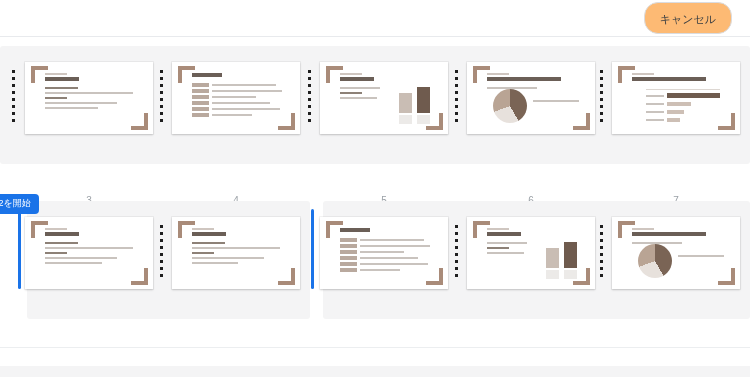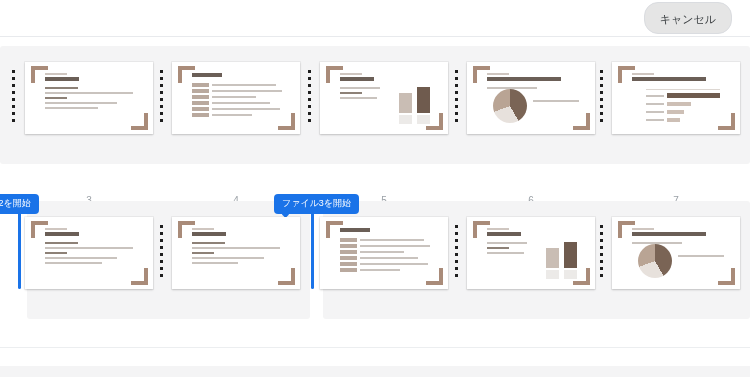--- a/index.html
+++ b/index.html
@@ -20,21 +20,21 @@
     border-bottom: 1px solid #e8eaed;
   }
   .btn {
     font-size: 11px; line-height: 1;
     border-radius: 14px;
     cursor: pointer;
     white-space: nowrap;
     font-family: "Liberation Sans", "DejaVu Sans", sans-serif;
   }
   .btn-cancel {
-    background: #e5e5e5;
+    background: #fdba74;
     color: #3c4043;
     border: 1px solid #dadce0;
     padding: 11px 15px 8px;
     margin-right: 10px;
   }
   .btn-primary-wrap {
     border: 2px solid #f5a623;
     border-radius: 4px;
     padding: 2px;
     display: inline-flex;
@@ -351,21 +351,20 @@
   <div class="row row-2">
     <div class="group-panel" style="left:27px; width:283px;"></div>
     <div class="group-panel" style="left:323px; width:427px;"></div>
 
     <div class="rail">
 
       <div class="fileline" style="left:18px;"></div>
       <div class="filebadge" style="left:-28px;">イル2を開始</div>
 
       <div class="fileline" style="left:311px;"></div>
-      <div class="filebadge" style="left:274px;">ファイル3を開始</div>
 
       <div class="dashsep" style="left:160px;"></div>
       <div class="dashsep" style="left:455px;"></div>
       <div class="dashsep" style="left:600px;"></div>
 
       <div class="cell" style="left:25px;">
         <div class="thumb">
           <div class="t-inner">
             <div class="t-kicker"></div>
             <div class="t-title"></div>

